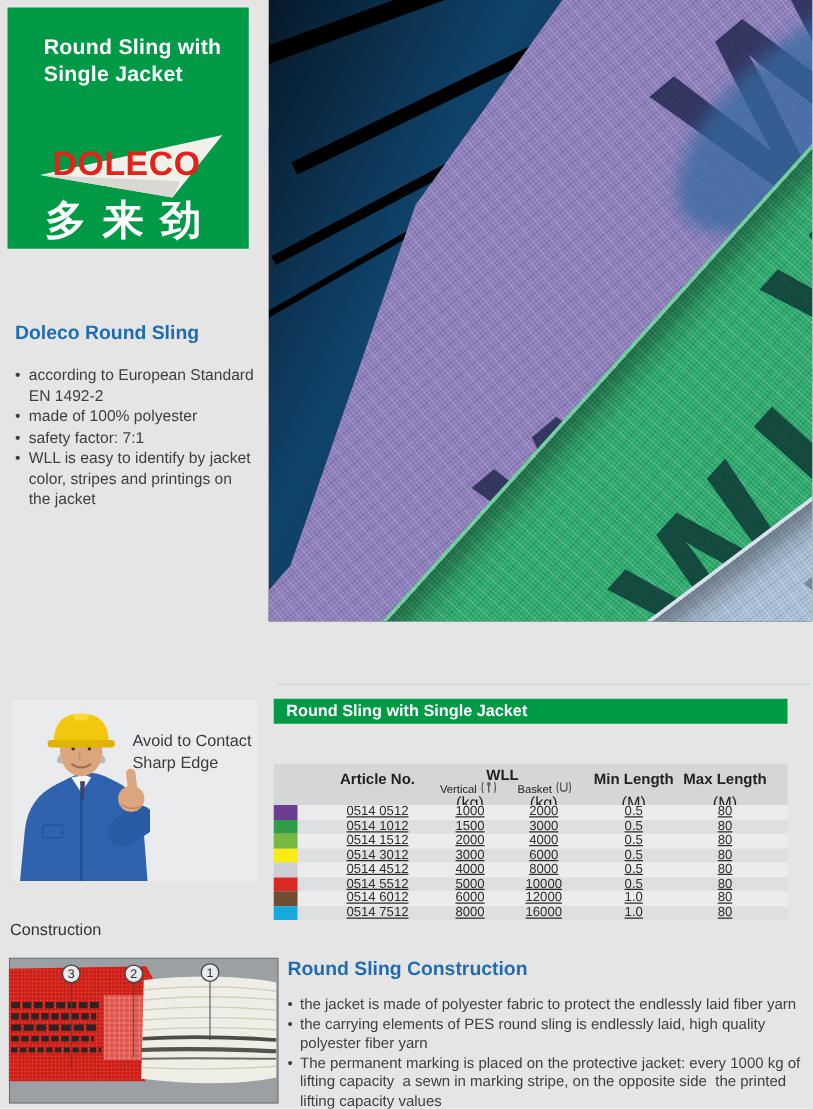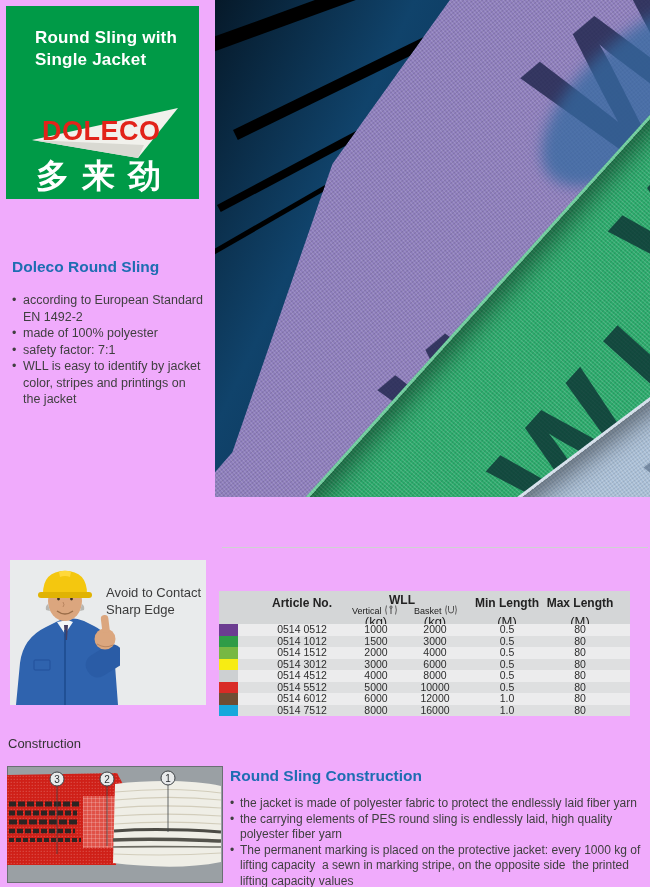--- a/index.html
+++ b/index.html
@@ -1,16 +1,16 @@
 <!DOCTYPE html>
 <html><head>
 <meta charset="utf-8">
 <style>
   html,body{margin:0;padding:0;background:#fff;}
-  .page{position:relative;width:650px;height:887px;background:#f0abfc;overflow:hidden;
+  .page{position:relative;width:650px;height:887px;background:#e5e5e5;overflow:hidden;
         font-family:"Liberation Sans",sans-serif;color:#3c3c3c;}
 
   
   .brand-card{position:absolute;left:6px;top:6px;width:193px;height:193px;background:#009a47;}
   .brand-title{position:absolute;left:29px;top:21px;color:#fff;font-weight:bold;
                font-size:17px;line-height:22px;letter-spacing:.2px;}
   .logo-svg{position:absolute;left:22px;top:96px;width:156px;height:58px;}
   .logo-cn{position:absolute;left:30px;top:148px;color:#fff;font-weight:bold;
            font-size:33px;letter-spacing:13px;white-space:nowrap;}
 
@@ -82,21 +82,21 @@
   .h-kg2{left:176px;width:80px;}
   .h-min{left:248px;width:80px;}
   .h-max{left:321px;width:80px;}
   .h-m1{left:248px;width:80px;}
   .h-m2{left:321px;width:80px;}
   .hitch-icon{display:inline-block;vertical-align:-1px;}
   .trow{position:relative;height:11.5px;}
   .trow .fill{position:absolute;left:19px;right:0;top:0;bottom:0;background:#ececed;}
   .trow:nth-child(even) .fill{background:#dedfe0;}
   .trow .sw{position:absolute;left:0;top:0;width:19px;height:100%;}
-  .trow .c{position:absolute;top:0;font-size:10.5px;line-height:11.5px;color:#2d2d2d;text-align:center;}
+  .trow .c{position:absolute;top:0;font-size:10.5px;line-height:11.5px;color:#2d2d2d;text-align:center;text-decoration:underline;}
   .c-art{left:37px;width:92px;}
   .c-v{left:117px;width:80px;}
   .c-b{left:176px;width:80px;}
   .c-min{left:248px;width:80px;}
   .c-max{left:321px;width:80px;}
 
   
   .constr-label{position:absolute;left:8px;top:736px;font-size:13px;color:#333;}
   .constr-fig{position:absolute;left:7px;top:766px;width:216px;height:117px;}
   .constr-text{position:absolute;left:230px;top:767px;width:420px;}
@@ -183,20 +183,21 @@
     </svg>
     <div class="safety-text">
       <div>Avoid to Contact</div>
       <div>Sharp Edge</div>
     </div>
   </div>
 
   <div class="tbl-topline"></div>
 
   <div class="tbl">
+    <div class="tbl-title" style="background: rgb(0, 154, 71);">Round Sling with Single Jacket</div>
     <div class="tbl-head">
       <span class="hl hb h-art">Article No.</span>
       <span class="hl hb h-wll">WLL</span>
       <span class="hl hs h-vert">
         <span>Vertical</span>
         <svg class="hitch-icon" width="14" height="10" viewBox="0 0 14 10">
           <path d="M2.5,0.5 Q0.8,5 2.5,9.5" stroke="#555" stroke-width="0.9" fill="none"></path>
           <path d="M11.5,0.5 Q13.2,5 11.5,9.5" stroke="#555" stroke-width="0.9" fill="none"></path>
           <path d="M7,1 V9" stroke="#555" stroke-width="1.1" fill="none"></path>
           <circle cx="7" cy="2.2" r="1.3" stroke="#555" stroke-width="0.7" fill="none"></circle>

